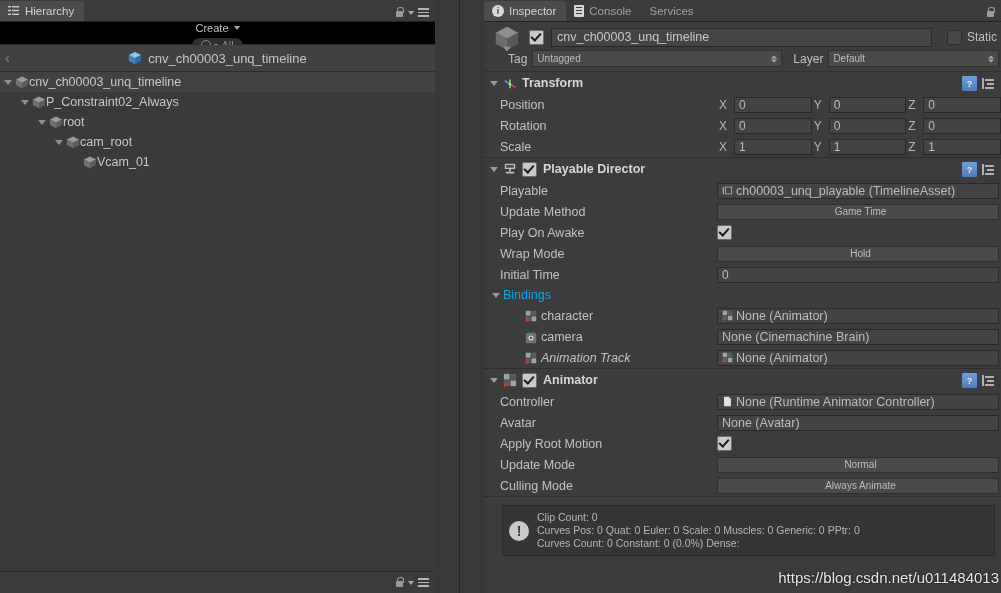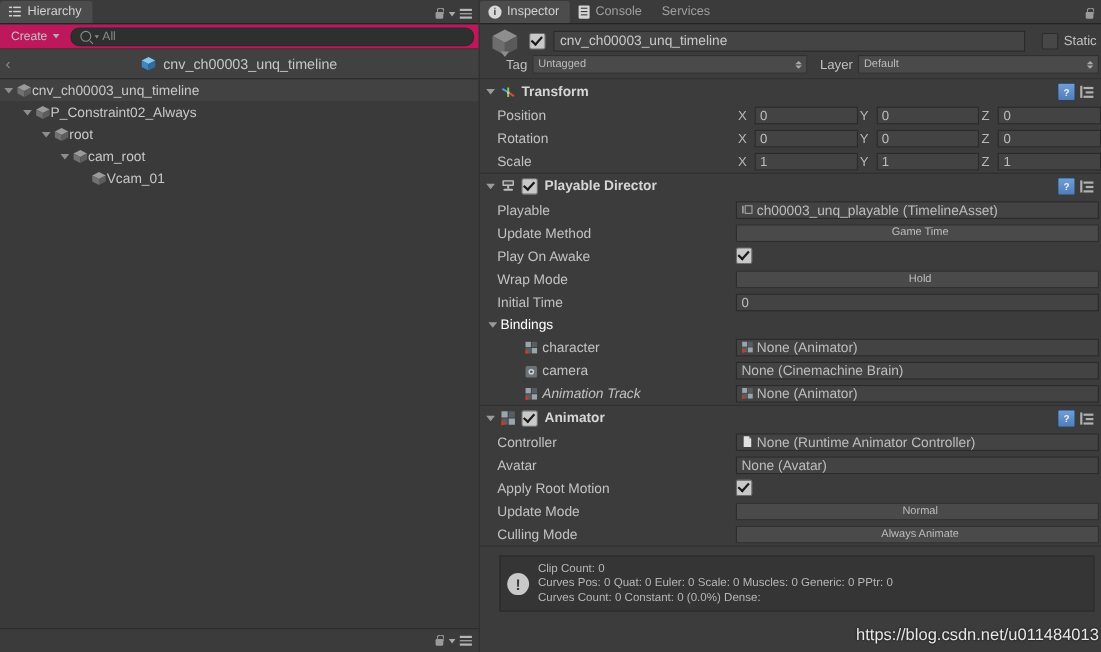--- a/index.html
+++ b/index.html
@@ -3,38 +3,38 @@
 <meta charset="utf-8">
 <style>
   html,body{margin:0;padding:0;}
   body{
     width:1001px;height:593px;overflow:hidden;
     background:#383838;
     font-family:"Liberation Sans","DejaVu Sans",sans-serif;
     font-size:11px;color:#b4b4b4;
     -webkit-font-smoothing:antialiased;
   }
-  .app{position:relative;width:1001px;height:593px;display:flex;}
+  .app{position:relative;width:1001px;height:593px;display:flex;gap:24px;}
 
   
   .hierarchy{width:435px;height:593px;background:#383838;display:flex;flex-direction:column;position:relative;}
   .tabbar{height:21px;background:#3b3b3b;display:flex;align-items:flex-end;position:relative;border-bottom:1px solid #232323;}
   .tab{height:20px;display:flex;align-items:center;gap:5px;padding:0 10px 0 8px;font-size:11.5px;color:#b2b2b2;}
   .tab.active{background:#4c4c4c;border-top-left-radius:3px;border-top-right-radius:3px;color:#d2d2d2;}
   .tab.inactive{color:#a0a0a0;}
   .tab-icons-right{margin-left:auto;display:flex;align-items:center;gap:4px;padding:0 6px 3px 0;}
 
   .lock-ico{width:9px;height:11px;position:relative;display:inline-block;}
   .lock-ico:before{content:"";position:absolute;left:1px;top:4px;width:7px;height:6px;background:#9a9a9a;border-radius:1px;}
   .lock-ico:after{content:"";position:absolute;left:2px;top:0px;width:5px;height:5px;border:1.3px solid #9a9a9a;border-bottom:none;border-radius:3px 3px 0 0;}
   .caret-tiny{width:0;height:0;border-left:3.5px solid transparent;border-right:3.5px solid transparent;border-top:4px solid #a8a8a8;}
   .burger{width:11px;height:9px;display:flex;flex-direction:column;justify-content:space-between;}
   .burger i{display:block;height:1.6px;background:#b6b6b6;}
 
-  .toolrow{height:22px;background:#be185d;display:flex;align-items:center;padding:0 4px;gap:4px;border-bottom:1px solid #2d2d2d;}
+  .toolrow{height:22px;background:#000000;display:flex;align-items:center;padding:0 4px;gap:4px;border-bottom:1px solid #2d2d2d;flex-direction:column;}
   .create-btn{display:flex;align-items:center;gap:5px;height:16px;padding:0 6px;font-size:11px;color:#c3c3c3;}
   .create-btn .caret{width:0;height:0;border-left:3.5px solid transparent;border-right:3.5px solid transparent;border-top:4px solid #b0b0b0;}
   .searchbox{flex:1;height:15px;background:#2f2f2f;border-radius:8px;display:flex;align-items:center;padding:0 8px;gap:3px;border:1px solid #2a2a2a;}
   .mag{width:8px;height:8px;border:1.4px solid #8d8d8d;border-radius:50%;position:relative;flex:none;}
   .mag:after{content:"";position:absolute;right:-3px;bottom:-2px;width:4px;height:1.4px;background:#8d8d8d;transform:rotate(45deg);}
   .srch-caret{width:0;height:0;border-left:2.5px solid transparent;border-right:2.5px solid transparent;border-top:3px solid #8d8d8d;}
   .srch-text{font-size:11px;color:#8b8b8b;}
 
   .breadcrumb{height:26px;background:#414141;display:flex;align-items:center;position:relative;border-bottom:1px solid #2d2d2d;}
   .bc-back{position:absolute;left:5px;top:50%;transform:translateY(-50%);font-size:14px;color:#8a8a8a;line-height:1;}
@@ -98,21 +98,21 @@
   .vec .ax .k{width:15px;font-size:12px;color:#b8b8b8;text-align:left;padding-left:2px;}
   .field{height:16px;background:#434343;border:1px solid #2a2a2a;display:flex;align-items:center;padding-left:4px;font-size:12px;color:#bdbdbd;box-sizing:border-box;}
   .vec .field{flex:1;}
   .field.wide{flex:1;margin-right:0;}
   .obj-field{height:16px;background:#434343;border:1px solid #2a2a2a;display:flex;align-items:center;gap:3px;padding-left:4px;font-size:12.5px;color:#bdbdbd;flex:1;box-sizing:border-box;}
   .enum-field{height:16px;background:#4a4a4a;border:1px solid #2e2e2e;display:flex;align-items:center;padding-left:5px;font-size:10px;color:#bdbdbd;flex:1;box-sizing:border-box;justify-content:center;}
 
   .mini-ico{width:12px;height:12px;flex:none;}
   .mini-ico svg{display:block;}
 
-  .fold-row{height:20px;display:flex;align-items:center;padding-left:8px;gap:3px;font-size:12.5px;color:#ffffff;}
+  .fold-row{height:20px;display:flex;align-items:center;padding-left:8px;gap:3px;font-size:12.5px;color:#0ea5e9;}
 
   
   .helpbox{margin:8px 6px 0 18px;background:#353535;border:1px solid #2a2a2a;display:flex;gap:8px;padding:5px 6px;align-items:center;}
   .warn-ico{width:20px;height:20px;border-radius:50%;background:#c9c9c9;color:#3a3a3a;font-weight:bold;font-size:14px;display:flex;align-items:center;justify-content:center;flex:none;}
   .helpbox .lines{font-size:10.5px;color:#b6b6b6;line-height:1.25;}
 
   .watermark{position:absolute;right:2px;bottom:7px;font-size:15px;color:#f2f2f2;font-family:"Liberation Sans",sans-serif;opacity:.95;text-shadow:0 0 2px #000;pointer-events:none;}
 </style>
 </head>
 <body>

